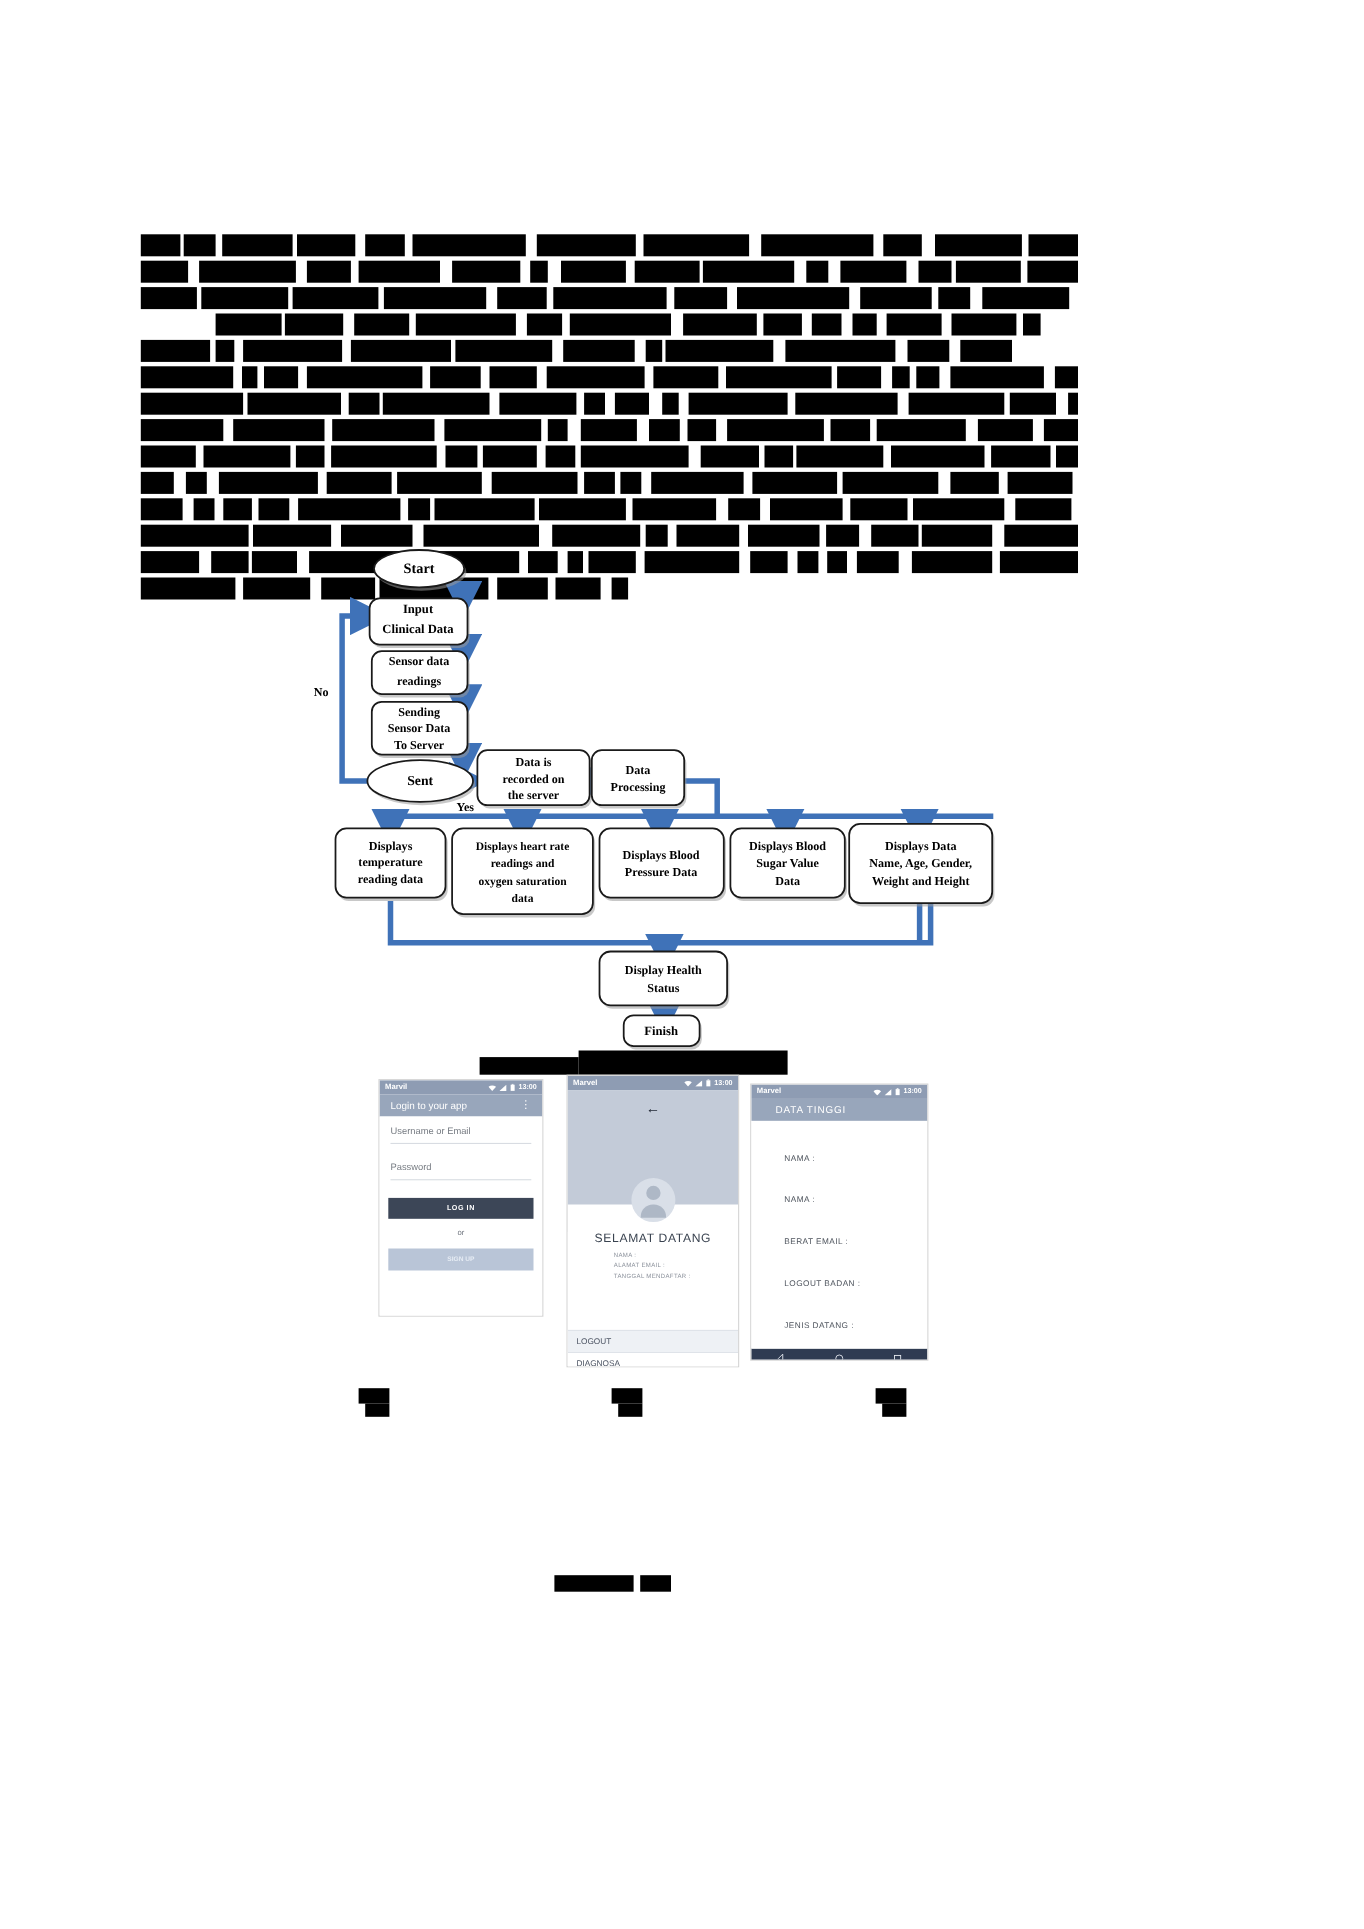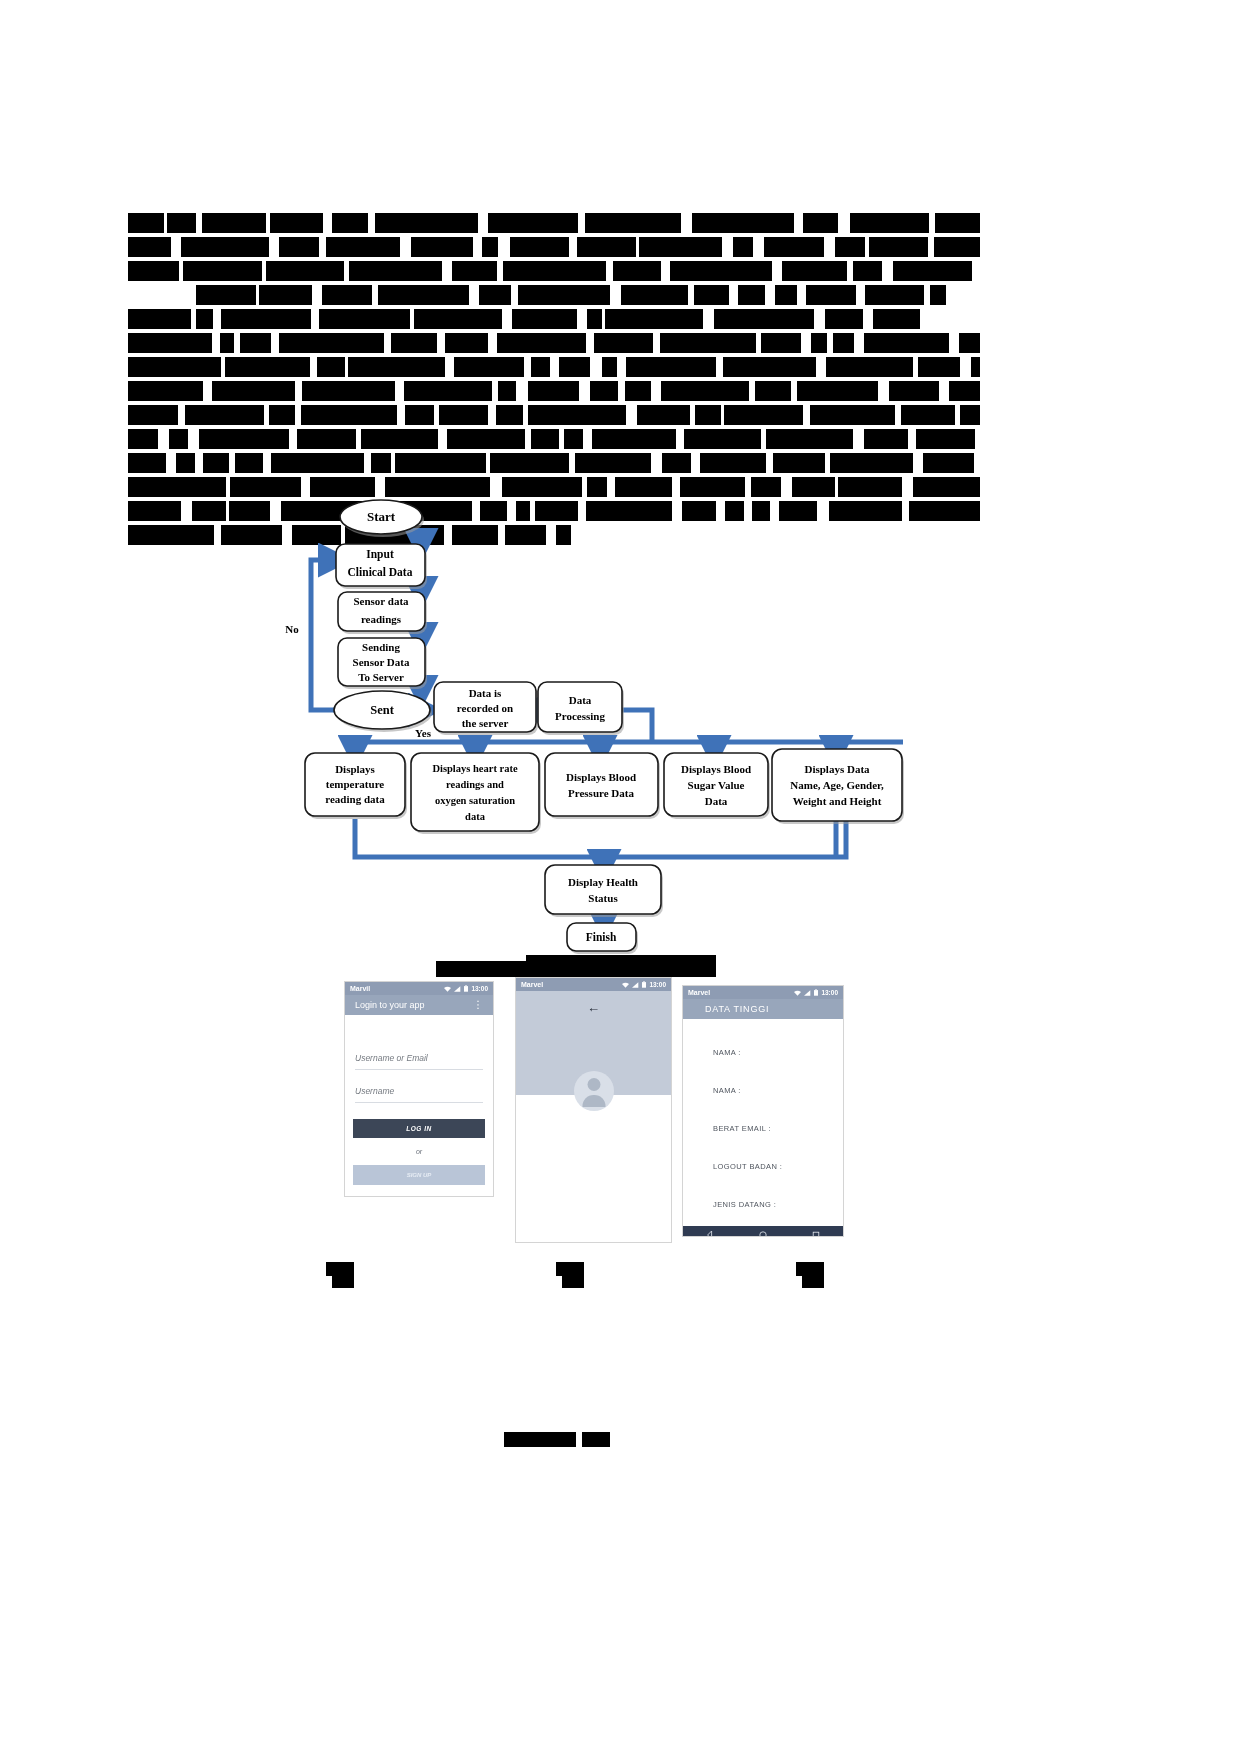--- a/index.html
+++ b/index.html
@@ -792,23 +792,23 @@
             <rect x="0" y="1" width="5" height="7" fill="#fff"></rect>
             <rect x="1.5" y="0" width="2" height="1" fill="#fff"></rect>
           </svg>
         <span>13:00</span>
       </span>
     </div>
     <div class="phone-appbar">
       <span>Login to your app</span>
       <span style="line-height:.6;font-size:10px;">⋮</span>
     </div>
-    <div class="phone-body" style="height:196px;padding-top:38px;font-style:italic;">
+    <div class="phone-body" style="height:196px;padding-top:8px;">
       <div class="field-line">Username or Email</div>
-      <div class="field-line">Username</div>
+      <div class="field-line">Password</div>
       <div class="login-btn">LOG IN</div>
       <div class="or-text">or</div>
       <div class="signup-btn">SIGN UP</div>
     </div>
     <div class="phone-navbar">
       
       
       
     </div>
   </div>
@@ -830,20 +830,32 @@
         <span>13:00</span>
       </span>
     </div>
     <div class="hero">
       <div class="back-arrow">←</div>
       <div class="avatar">
         <div class="avatar-head"></div>
         <div class="avatar-body"></div>
       </div>
     </div>
+    <div class="phone-body" style="height:129px;">
+      <div class="welcome-title">SELAMAT DATANG</div>
+      <div class="welcome-lines">
+        <div>NAMA :</div>
+        <div>ALAMAT EMAIL :</div>
+        <div>TANGGAL MENDAFTAR :</div>
+      </div>
+      <div style="position:absolute;left:0;right:0;bottom:0;">
+        <div class="list-row">LOGOUT</div>
+        <div class="list-row plain">DIAGNOSA</div>
+      </div>
+    </div>
 
   </div>
 
   <div class="phone" style="left:683px;top:11px;width:160px;height:250px;">
     <div class="phone-status">
       <span>Marvel</span>
       <span class="status-right">
         <svg width="7" height="6" viewBox="0 0 10 8">
             <path d="M5 8 L0 2.5 Q5 -1 10 2.5 Z" fill="#fff"></path>
           </svg>

